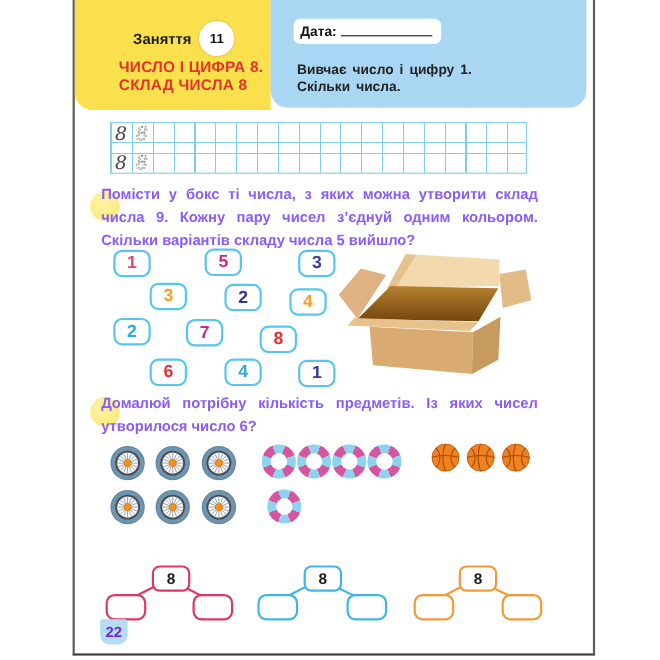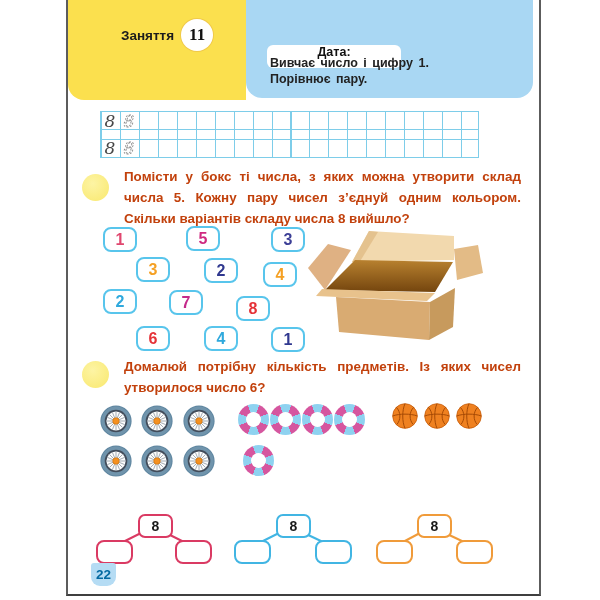--- a/index.html
+++ b/index.html
@@ -8,44 +8,44 @@
   .frame{position:absolute;left:66px;top:-4px;width:471px;height:598px;
          border-left:2px solid #5c5c5c;border-right:2px solid #5c5c5c;border-bottom:2px solid #3f3f3f;}
   
   .hdr-yellow{position:absolute;left:68px;top:0;width:178px;height:100px;background:#fbe04e;
               border-radius:0 0 0 16px;}
   .hdr-blue{position:absolute;left:246px;top:0;width:287px;height:98px;background:#a9d7f3;
             border-radius:0 0 16px 16px;}
   .lesson-row{position:absolute;left:40px;top:19px;display:flex;align-items:center;gap:7px;margin-left:13px;}
   .lesson-label{font-size:13.5px;font-weight:bold;color:#1c1c1c;}
   .lesson-badge{width:32px;height:32px;background:#fff;border-radius:50%;display:flex;
-                align-items:center;justify-content:center;font-size:17px;font-weight:bold;color:#111;
-                box-shadow:0 0 0 1px #f0c94a;font-family:Liberation Serif, serif;}
+                align-items:center;justify-content:center;font-size:12px;font-weight:bold;color:#111;
+                box-shadow:0 0 0 1px #f0c94a;}
   .lesson-title{position:absolute;left:40px;top:52px;font-size:14px;font-weight:bold;
                 color:#e5332b;line-height:16.5px;letter-spacing:.2px;white-space:nowrap;}
   .fieldbox{position:absolute;background:#fff;border-radius:6px;height:23px;display:flex;
             align-items:center;padding:0 6px;font-size:12.5px;font-weight:bold;color:#111;}
   .fieldbox .blank{flex:1;border-bottom:1.6px solid #1a1a1a;margin:0 2px 4px 4px;height:12px;}
   .skills{position:absolute;left:24px;top:56px;font-size:12.5px;font-weight:600;color:#222;
           line-height:15.5px;word-spacing:2px;}
   
   .pgrid{position:absolute;left:100px;top:111px;width:379px;height:47px;
     border:1px solid #7ecde9;box-sizing:border-box;
     background-image:
       linear-gradient(to bottom, transparent 0 17px, #7ecde9 17px 18px, transparent 18px 27px, #7ecde9 27px 28px, transparent 28px),
       repeating-linear-gradient(to right, #7ecde9 0 1px, transparent 1px 18.95px);}
   .pgrid svg{position:absolute;left:0;top:0;}
   .g8-solid{font-family:"DejaVu Serif",serif;font-style:italic;font-size:17px;fill:#474747;}
   .g8-dot{font-family:"DejaVu Serif",serif;font-style:italic;font-size:17px;fill:none;
           stroke:#8a8a8a;stroke-width:.9;stroke-dasharray:1.8 1.5;}
   
   .bullet{position:absolute;width:27px;height:27px;border-radius:50%;
           background:radial-gradient(circle at 40% 35%, #fdf4a4, #f9e86e);}
-  .tasktext{position:absolute;left:124px;width:397px;font-size:13.4px;font-weight:600;
-            color:#c2410c;line-height:21px;}
+  .tasktext{position:absolute;left:92px;width:397px;font-size:13.4px;font-weight:600;
+            color:#8b5cf6;line-height:21px;}
   .tasktext .just{text-align:justify;text-align-last:justify;}
   
   .num{position:absolute;width:30px;height:21px;background:#fff;border:2px solid #58c5ec;
        border-radius:8px;display:flex;align-items:center;justify-content:center;
        font-size:16px;font-weight:bold;}
   
   .wheel{position:absolute;width:32px;height:32px;}
   .ball{position:absolute;width:26px;height:26px;}
   .ring{position:absolute;width:31px;height:31px;border-radius:50%;
         background:conic-gradient(from -22.5deg,
@@ -61,64 +61,66 @@
   .bond .bbox{position:absolute;top:26px;width:33px;height:20px;background:#fff;border-radius:8px;}
   .bond svg{position:absolute;left:0;top:0;}
   .bond-1 .tbox,.bond-1 .bbox{border:2px solid #da3a63;}
   .bond-2 .tbox,.bond-2 .bbox{border:2px solid #41b5e3;}
   .bond-3 .tbox,.bond-3 .bbox{border:2px solid #f09b3a;}
   .bond-1 line{stroke:#da3a63;} .bond-2 line{stroke:#41b5e3;} .bond-3 line{stroke:#f09b3a;}
   .bond line{stroke-width:2;}
   
   .ptab{position:absolute;left:91px;top:563px;width:25px;height:23px;background:#b5dcf4;
         border-radius:3px 3px 9px 9px;display:flex;align-items:center;justify-content:center;
-        font-size:13.5px;font-weight:bold;color:#0369a1;}
+        font-size:13.5px;font-weight:bold;color:#6d28d9;}
   .abs{position:absolute;}
 </style>
 </head>
 <body>
 
 <div class="canvas">
 
   <div class="frame"></div>
 
   <div class="hdr-yellow">
     <div class="lesson-row">
       <span class="lesson-label">Заняття</span>
       <span class="lesson-badge">11</span>
     </div>
     <div class="lesson-title">
+      <div>ЧИСЛО І ЦИФРА 8.</div>
+      <div>СКЛАД ЧИСЛА 8</div>
     </div>
   </div>
 
   <div class="hdr-blue">
-    <div class="fieldbox" style="left:21px;top:45px;width:122px;flex-direction:column;">
+    <div class="fieldbox" style="left:21px;top:17px;width:122px;">
       <span>Дата:</span>
       <span class="blank"></span>
     </div>
     <div class="skills">
       <div>Вивчає число і цифру 1.</div>
-      <div>Порівнює пару.</div>
+      <div>Скільки числа.</div>
     </div>
   </div>
 
   <div class="pgrid">
     <svg width="377" height="45" viewBox="0 0 377 45">
       <text class="g8-solid" x="9" y="15" text-anchor="middle">8</text>
       <text class="g8-dot" x="28" y="15" text-anchor="middle">8</text>
       <text class="g8-solid" x="9" y="42" text-anchor="middle">8</text>
       <text class="g8-dot" x="28" y="42" text-anchor="middle">8</text>
     </svg>
   </div>
 
   <div class="bullet abs" style="left:82px;top:174px;"></div>
   <div class="tasktext" style="top:166px;">
     <div class="just">Помісти у бокс ті числа, з яких можна утворити склад</div>
-    <div class="just">числа 5. Кожну пару чисел з’єднуй одним кольором.</div>
-    <div>Скільки варіантів складу числа 8 вийшло?</div>
+    <div class="just">числа 9. Кожну пару чисел з’єднуй одним кольором.</div>
+    <div>Скільки варіантів складу числа 5 вийшло?</div>
   </div>
 
   <div class="num" style="left:103px;top:227px;">
       <span style="color: rgb(224, 71, 111);">1</span>
     </div>
   <div class="num" style="left:186px;top:226px;">
       <span style="color: rgb(207, 42, 128);">5</span>
     </div>
   <div class="num" style="left:271px;top:227px;">
       <span style="color: rgb(60, 63, 150);">3</span>

